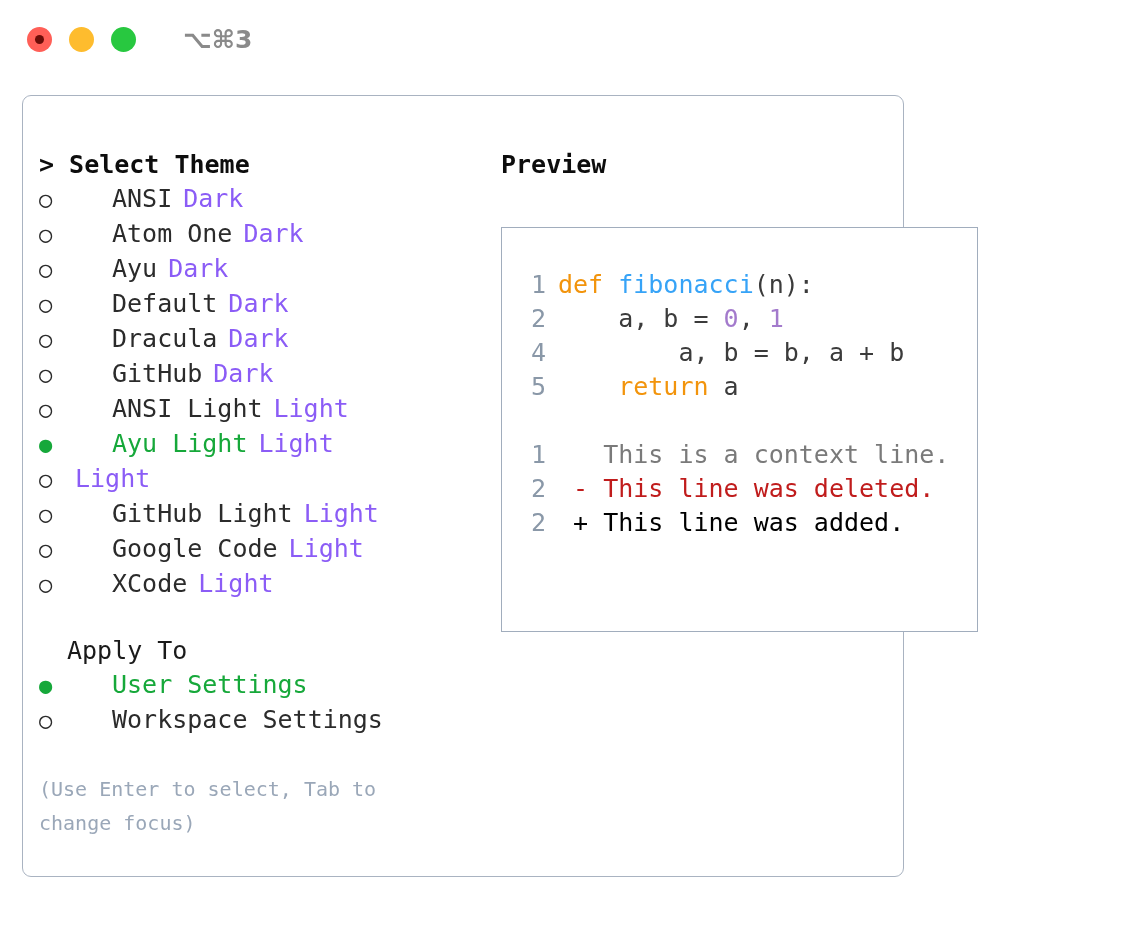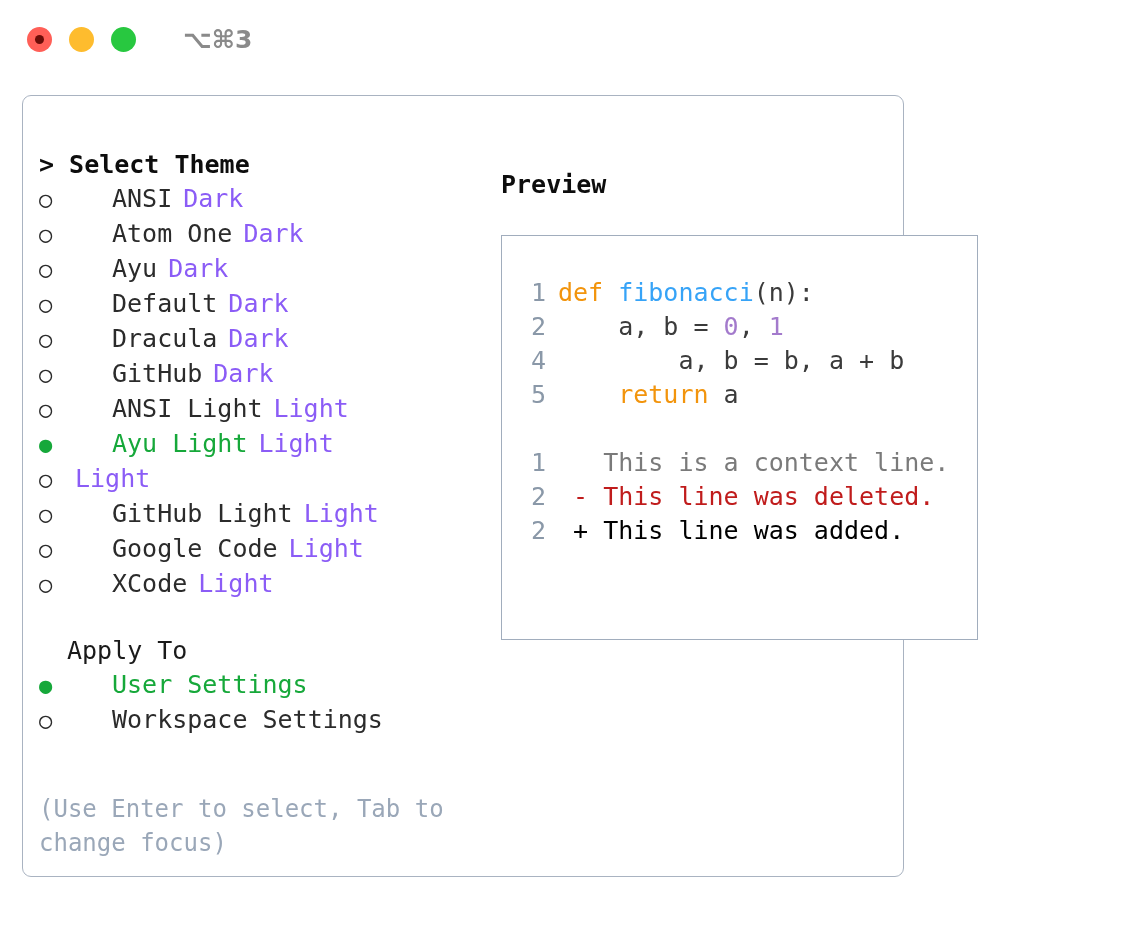--- a/index.html
+++ b/index.html
@@ -129,44 +129,43 @@
 
   .apply-label {
     font-size: 25px;
     line-height: 34px;
     color: #1a1a1a;
     padding-left: 28px;
     white-space: pre;
   }
 
   .hint {
-    margin-top: 54px;
-    font-size: 24px;
+    margin-top: 34px;
+    font-size: 20px;
     line-height: 34px;
     color: #9aa7b8;
     width: 420px;
     white-space: pre-wrap;
   }
 
   
   .right-col {
     position: absolute;
     left: 478px;
     top: 52px;
     width: 490px;
   }
   .preview-title {
     font-size: 25px;
     font-weight: bold;
     color: #0d0d0d;
     line-height: 34px;
-    margin-top: 20px;
   }
   .preview-box {
-    margin-top: 33px;
+    margin-top: 45px;
     width: 477px;
     height: 405px;
     border: 1.6px solid #a1adbd;
     box-sizing: border-box;
     background: #ffffff;
     position: relative;
   }
   .code-area {
     position: absolute;
     left: 18px;

